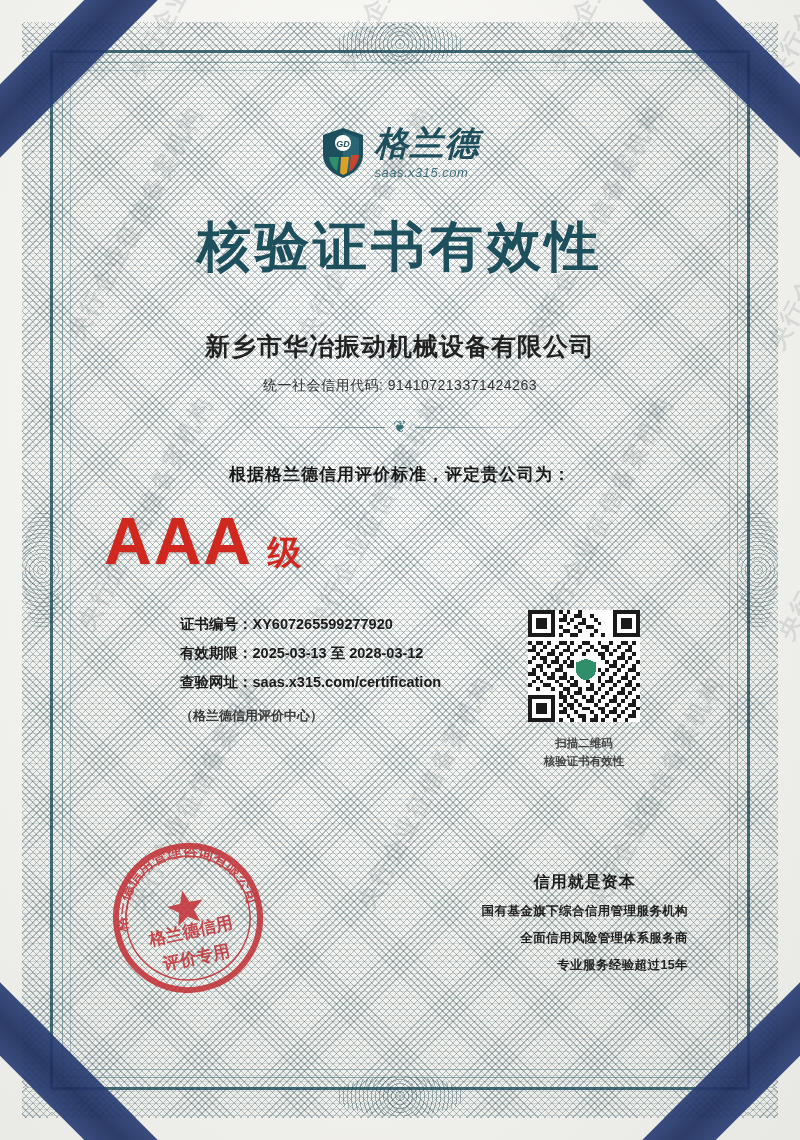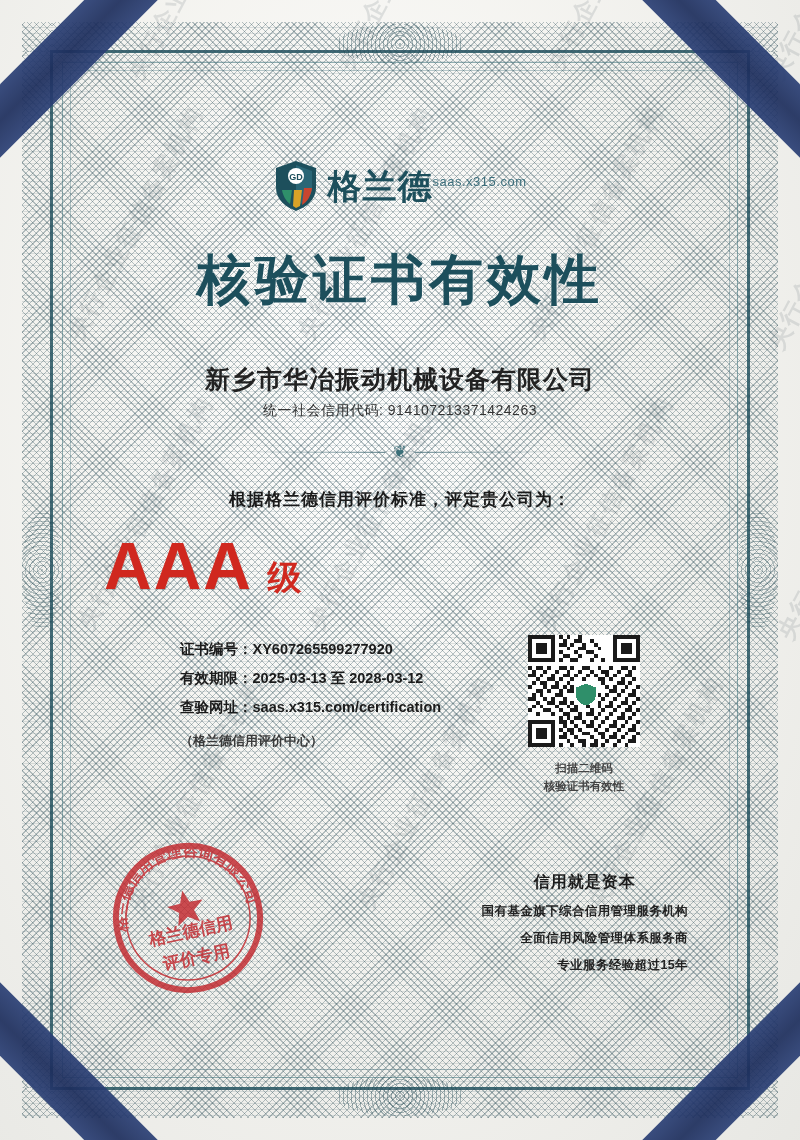--- a/index.html
+++ b/index.html
@@ -131,29 +131,31 @@
     position: absolute;
     top: 84px; left: 84px; right: 84px; bottom: 84px;
   }
 
   
   .logo-row {
     display: flex;
     align-items: center;
     justify-content: center;
     gap: 10px;
-    margin-top: 76px;
+    margin-top: 42px;
+    font-style: italic;
   }
   .shield {
     position: relative;
     width: 44px;
     height: 52px;
   }
   .logo-text-wrap {
     display: flex;
+    flex-direction: column;
     align-items: flex-start;
     line-height: 1;
   }
   .logo-main {
     font-size: 34px;
     font-weight: 700;
     color: #1d4f5c;
     letter-spacing: 1px;
   }
   .logo-sub {
@@ -176,21 +178,21 @@
 
   .company-name {
     margin-top: 46px;
     text-align: center;
     font-size: 25px;
     font-weight: 700;
     color: #222222;
     letter-spacing: 1px;
   }
   .credit-code {
-    margin-top: 6px;
+    margin-top: 14px;
     text-align: center;
     font-size: 14px;
     color: #333333;
     letter-spacing: 0.5px;
   }
 
   
   .divider {
     margin: 24px auto 0;
     width: 300px;

